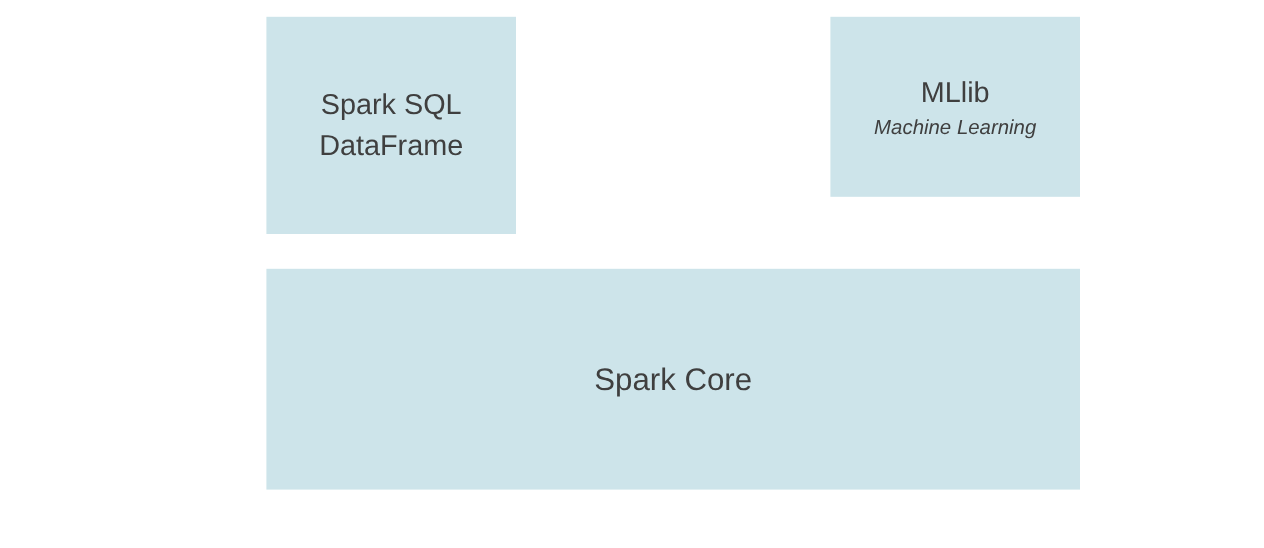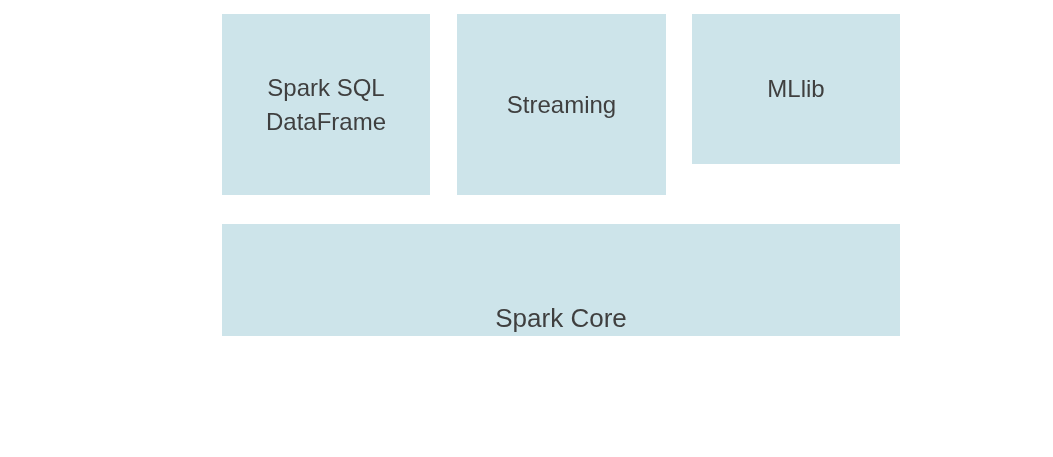--- a/index.html
+++ b/index.html
@@ -44,37 +44,35 @@
       font-size: 17px;
       font-style: italic;
       margin-top: 3px;
     }
     .core-title {
       font-size: 26px;
     }
     #box-sql       { left: 178px; top: 14px;  width: 208px; height: 181px; }
     #box-streaming { left: 413px; top: 14px;  width: 209px; height: 181px; }
     #box-mllib     { left: 648px; top: 14px;  width: 208px; height: 150px; }
-    #box-core      { left: 178px; top: 224px; width: 678px; height: 112px; justify-content: flex-end; }
+    #box-core      { left: 178px; top: 224px; width: 678px; height: 184px; }
   </style>
 </head>
 <body>
 
 <div class="canvas">
 
   <div class="box" id="box-sql">
     <div class="box-title">Spark SQL
 DataFrame</div>
   </div>
 
-  <div class="box" id="box-streaming">
-    <div class="box-title">Streaming</div>
-  </div>
 
   <div class="box" id="box-mllib">
     <div class="box-title">MLlib</div>
+    <div class="box-subtitle">Machine Learning</div>
   </div>
 
   <div class="box" id="box-core">
     <div class="box-title core-title">Spark Core</div>
   </div>
 
 </div>
 
 </body></html>

